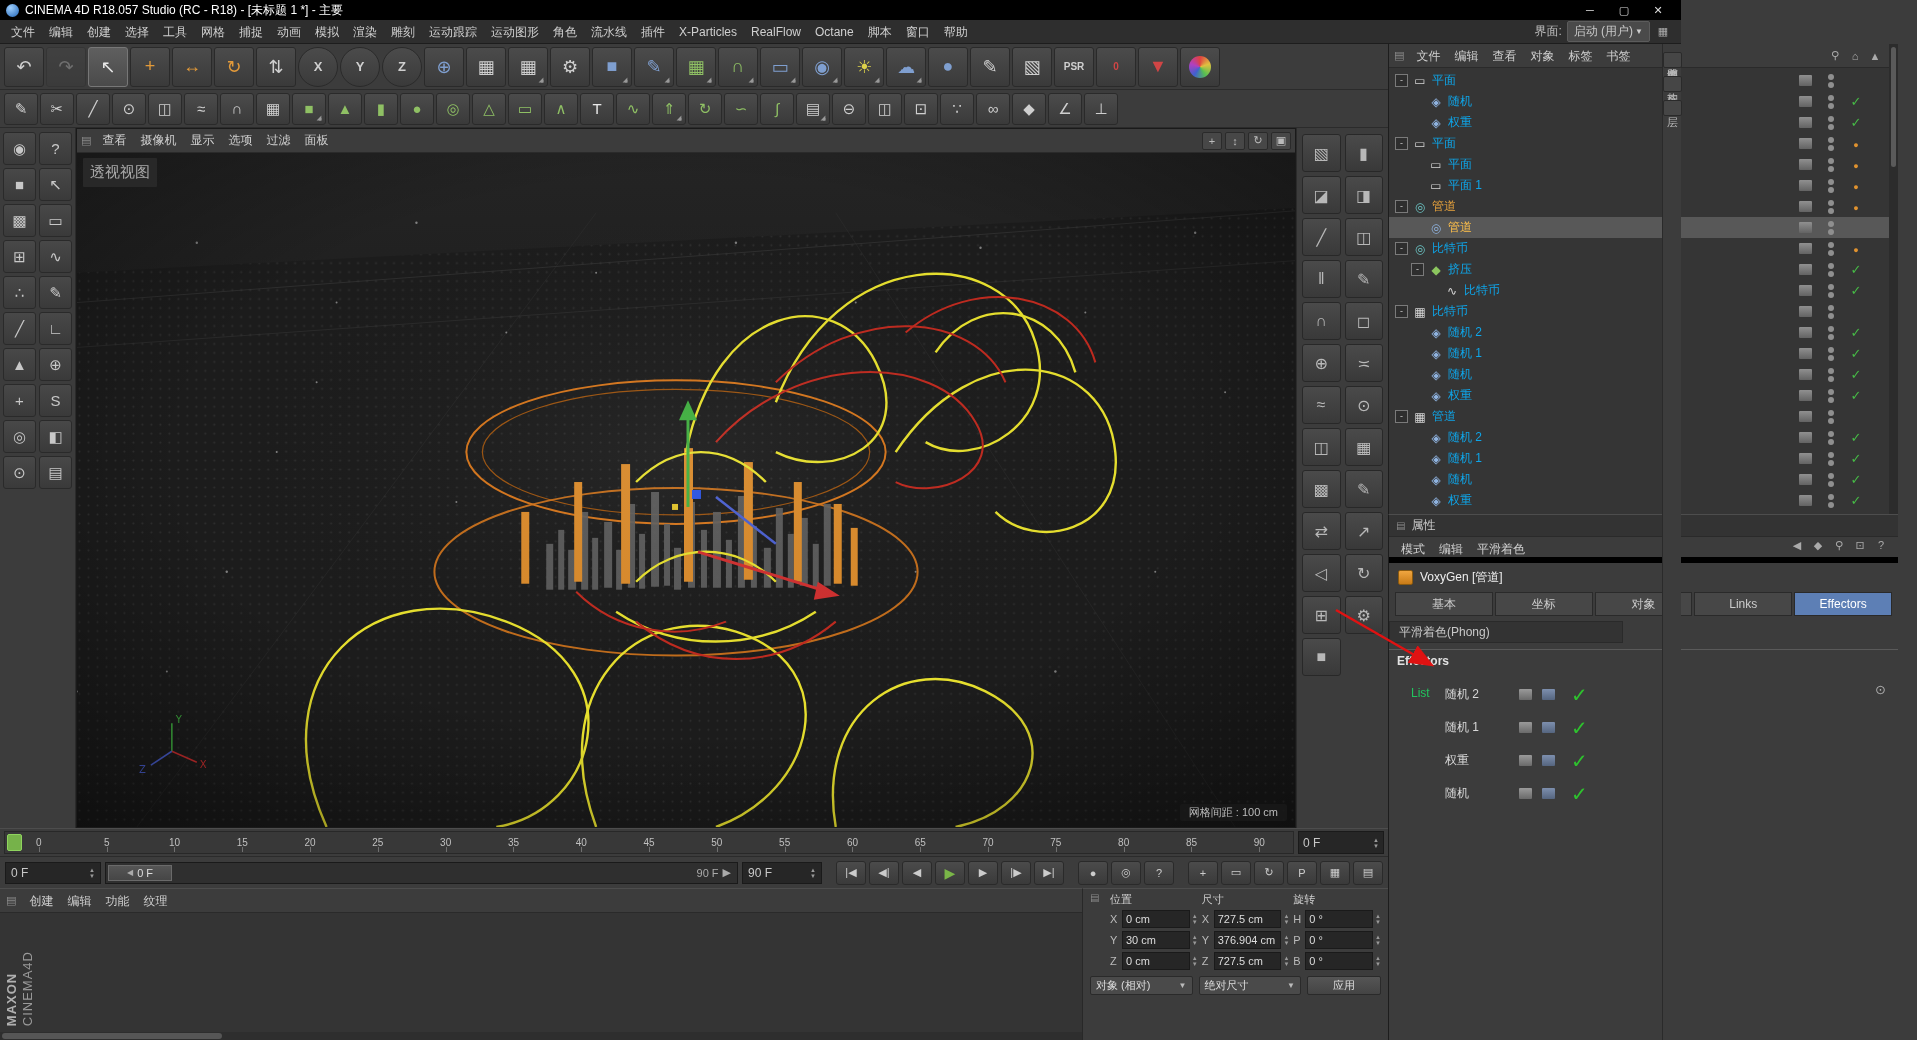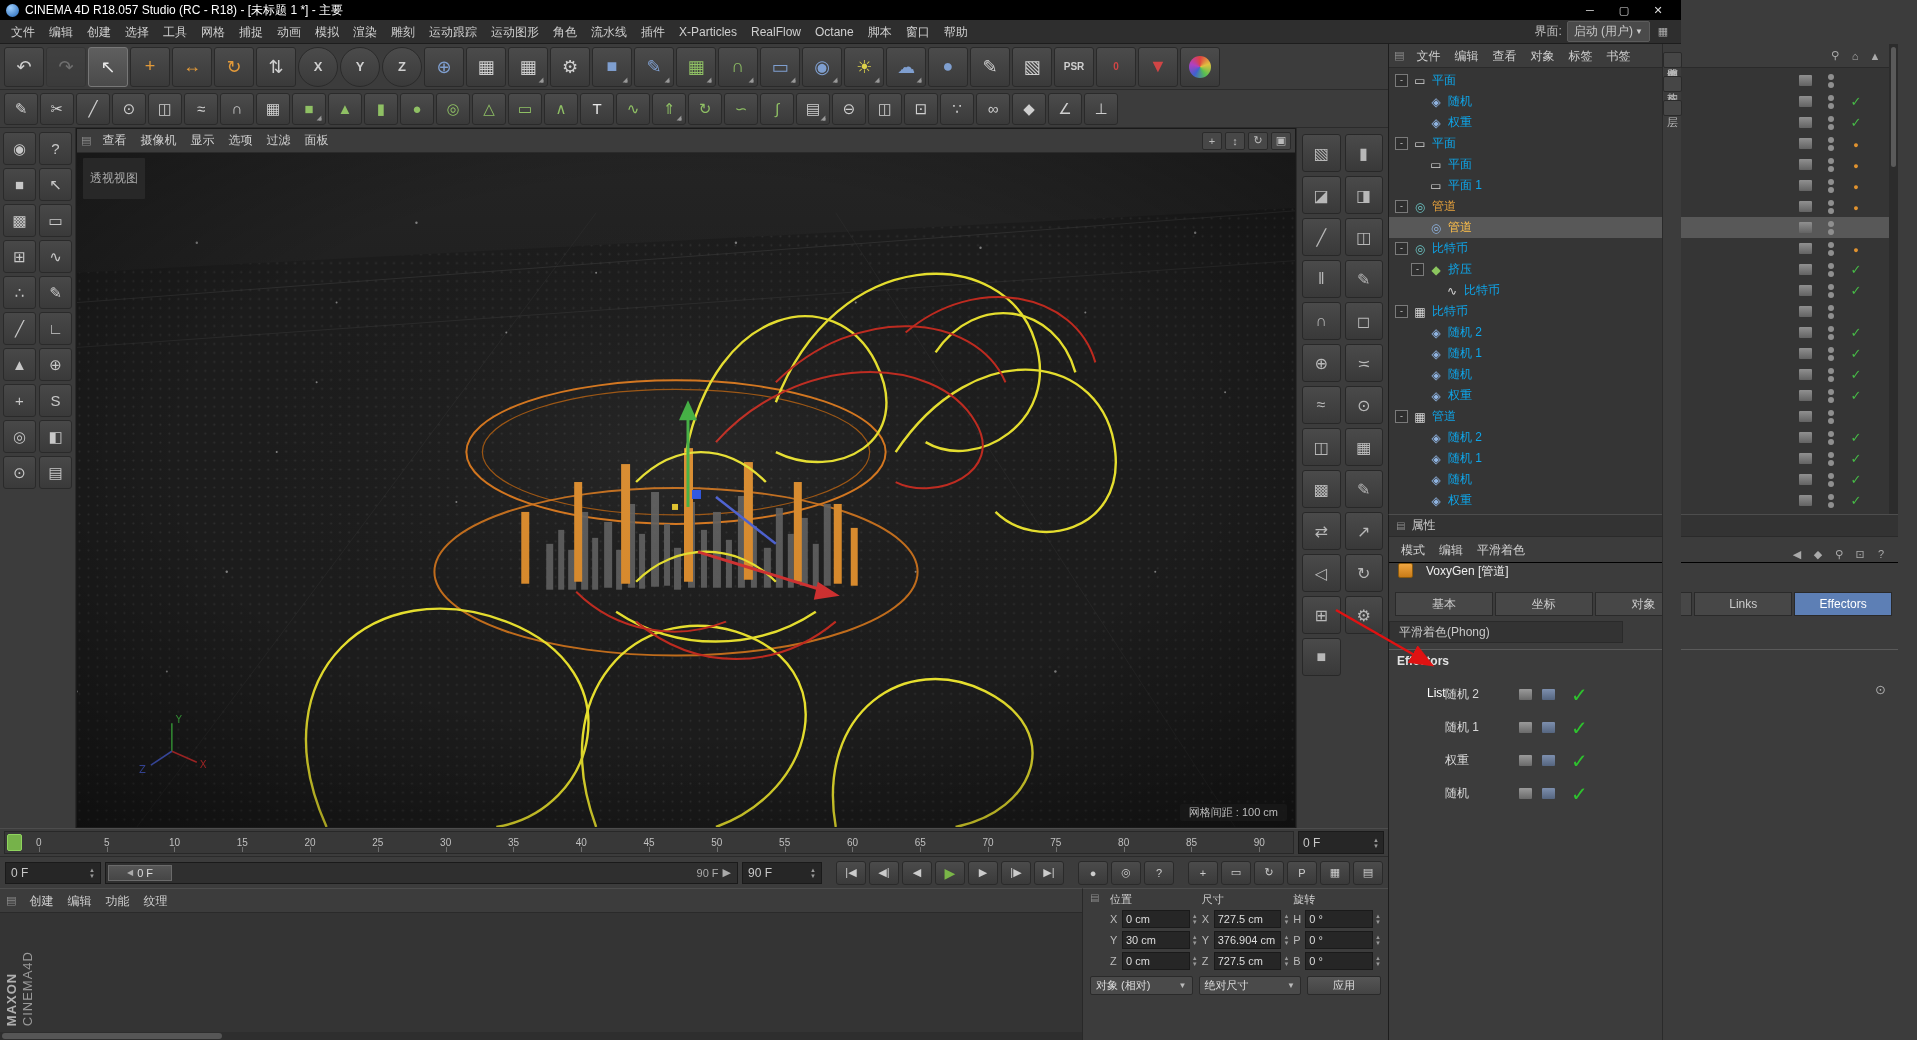--- a/index.html
+++ b/index.html
@@ -40,21 +40,21 @@
 
   
   .viewport{position:absolute;left:76px;top:128px;width:1220px;height:700px;display:flex;flex-direction:column;border:1px solid #1a1a1a}
   .vp-menu{height:24px;background:#3c3c3c;display:flex;align-items:center;padding:0 4px;border-bottom:1px solid #2a2a2a}
   .vp-grip{color:#8a8a8a;font-size:11px;margin-right:4px}
   .vp-menu .menu-item{line-height:23px;font-size:12px}
   .vp-icons{margin-left:auto;display:flex;gap:3px}
   .vp-ic{width:20px;height:18px;display:flex;align-items:center;justify-content:center;background:#474747;border:1px solid #2a2a2a;border-radius:2px;font-size:11px;color:#bbb;cursor:pointer}
   .vp-scene{position:relative;flex:1;background:#161616;overflow:hidden}
   .vp-scene svg{position:absolute;inset:0;width:100%;height:100%}
-  .vp-label{position:absolute;top:5px;left:6px;background:rgba(45,45,45,.75);padding:12px 7px;color:#aaa;font-size:12px;border-radius:1px}
+  .vp-label{position:absolute;top:5px;left:6px;background:rgba(45,45,45,.75);padding:5px 7px;color:#aaa;font-size:15px;border-radius:1px}
   .grid-label{position:absolute;right:8px;bottom:6px;background:rgba(25,25,25,.85);padding:1px 9px;color:#bbb;font-size:11px;border-radius:2px}
 
   
   .mid-palette{position:absolute;left:1296px;top:128px;width:92px;height:700px;background:#3c3c3c;border-left:1px solid #2b2b2b;display:grid;grid-template-columns:1fr 1fr;gap:4px;align-content:start;padding:6px 5px}
   .mbtn{height:38px;background:linear-gradient(#4a4a4a,#393939);border:1px solid #282828;border-radius:3px;display:flex;align-items:center;justify-content:center;font-size:16px;color:#b8b8b8;cursor:pointer}
 
   
   .timeline{position:absolute;left:0;top:828px;width:1388px;height:28px;background:#3c3c3c;border-top:1px solid #4d4d4d;display:flex;align-items:stretch;gap:4px;padding:2px 4px}
   .ruler{flex:1;position:relative;background:#383838;border:1px solid #282828;display:flex}
   .tick{flex:1;position:relative;display:flex;align-items:center;justify-content:center;color:#c0c0c0;font-size:10px}
@@ -115,32 +115,32 @@
   .trow.selected .tlabel{color:#ffc04a}
   .trow.name-orange .tlabel{color:#e8a33d}
   .ic-silver{color:#d5d5d5}.ic-blue{color:#8fb3e0}.ic-green{color:#8cc65f}.ic-teal{color:#6cc5c5}
   .om-scroll{position:absolute;right:0;top:0;bottom:0;width:9px;background:#2c2c2c}
   .om-scroll i{display:block;width:5px;margin:3px 2px;height:120px;background:#5a5a5a;border-radius:3px}
 
   
   .attrs{position:absolute;left:1388px;top:514px;width:510px;height:526px;background:#3c3c3c;border-left:1px solid #1d1d1d;border-top:1px solid #4d4d4d;display:flex;flex-direction:column}
   .attr-title{height:22px;background:#333;border-bottom:1px solid #2a2a2a;display:flex;align-items:center;gap:6px;padding:0 7px;color:#cfcfcf}
   .grip{color:#8a8a8a;font-size:10px}
-  .attr-menu{height:26px;display:flex;align-items:flex-end;padding:0 5px;border-bottom:1px solid #000000}
+  .attr-menu{height:26px;display:flex;align-items:flex-start;padding:0 5px;border-bottom:6px solid #000000}
   .attr-menu .right{margin-left:auto;display:flex;gap:5px;padding-right:4px}
-  .attr-obj{height:28px;display:flex;gap:13px;padding:0 9px}
+  .attr-obj{height:28px;display:flex;align-items:center;gap:7px;padding:0 9px}
   .obj-ic{width:15px;height:15px;background:linear-gradient(#f0a640,#c97b17);border:1px solid #8a5a10;border-radius:2px}
   .attr-obj span{color:#eee}
   .attr-tabs{height:26px;display:flex;gap:2px;padding:1px 6px}
   .atab{flex:1;display:flex;align-items:center;justify-content:center;background:#474747;border:1px solid #2a2a2a;color:#ccc;cursor:pointer}
   .atab.active{background:#5d7fb5;color:#fff}
   .shading{margin:4px 0 0 0;height:22px;width:46%;background:#333;border:1px solid #2a2a2a;display:flex;align-items:center;padding:0 9px;color:#c8c8c8}
   .eff-head{margin-top:6px;padding:4px 8px;font-weight:bold;color:#e2e2e2;border-top:1px solid #5a5a5a}
   .eff-list{position:relative;padding-top:6px;flex:1}
-  .list-label{position:absolute;left:38px;top:14px;color:#ffffff}
+  .list-label{position:absolute;left:22px;top:14px;color:#22c55e}
   .eff-rows{position:relative;margin-left:56px}
   .eff-row{height:33px;display:flex;align-items:center;gap:10px}
   .eff-name{width:64px;color:#d8d8d8}
   .eff-ic{width:13px;height:11px;border-radius:1px;background:linear-gradient(#9a9a9a,#6a6a6a)}
   .eff-ic.b{background:linear-gradient(#7d8fae,#55657f)}
   .eff-check{color:#2ec22e;font-weight:bold;font-size:20px;margin-left:6px;cursor:pointer}
   .eff-side-icon{position:absolute;right:12px;top:10px;color:#aaa;font-size:13px}
 
   
   .edge-strip{position:absolute;right:0;top:44px;bottom:0;width:19px;background:#3c3c3c;border-left:1px solid #2a2a2a;display:flex;flex-direction:column;align-items:center;gap:8px;padding-top:8px}

